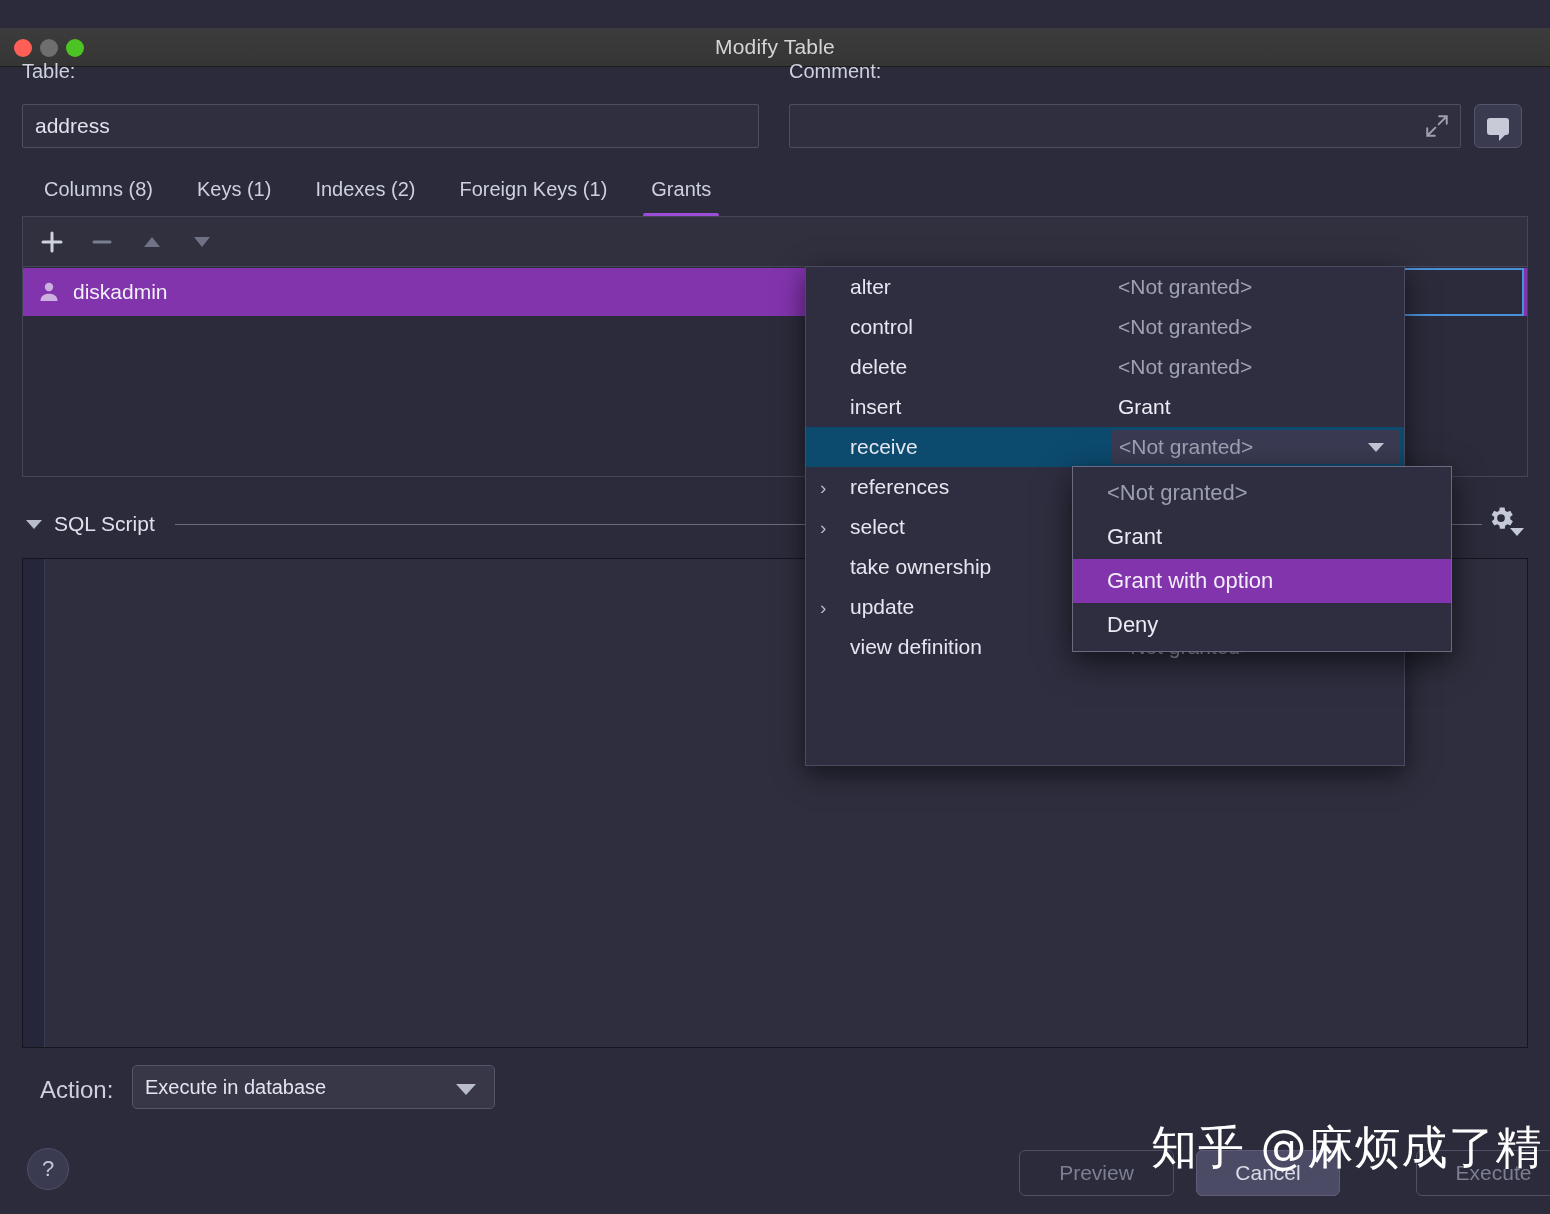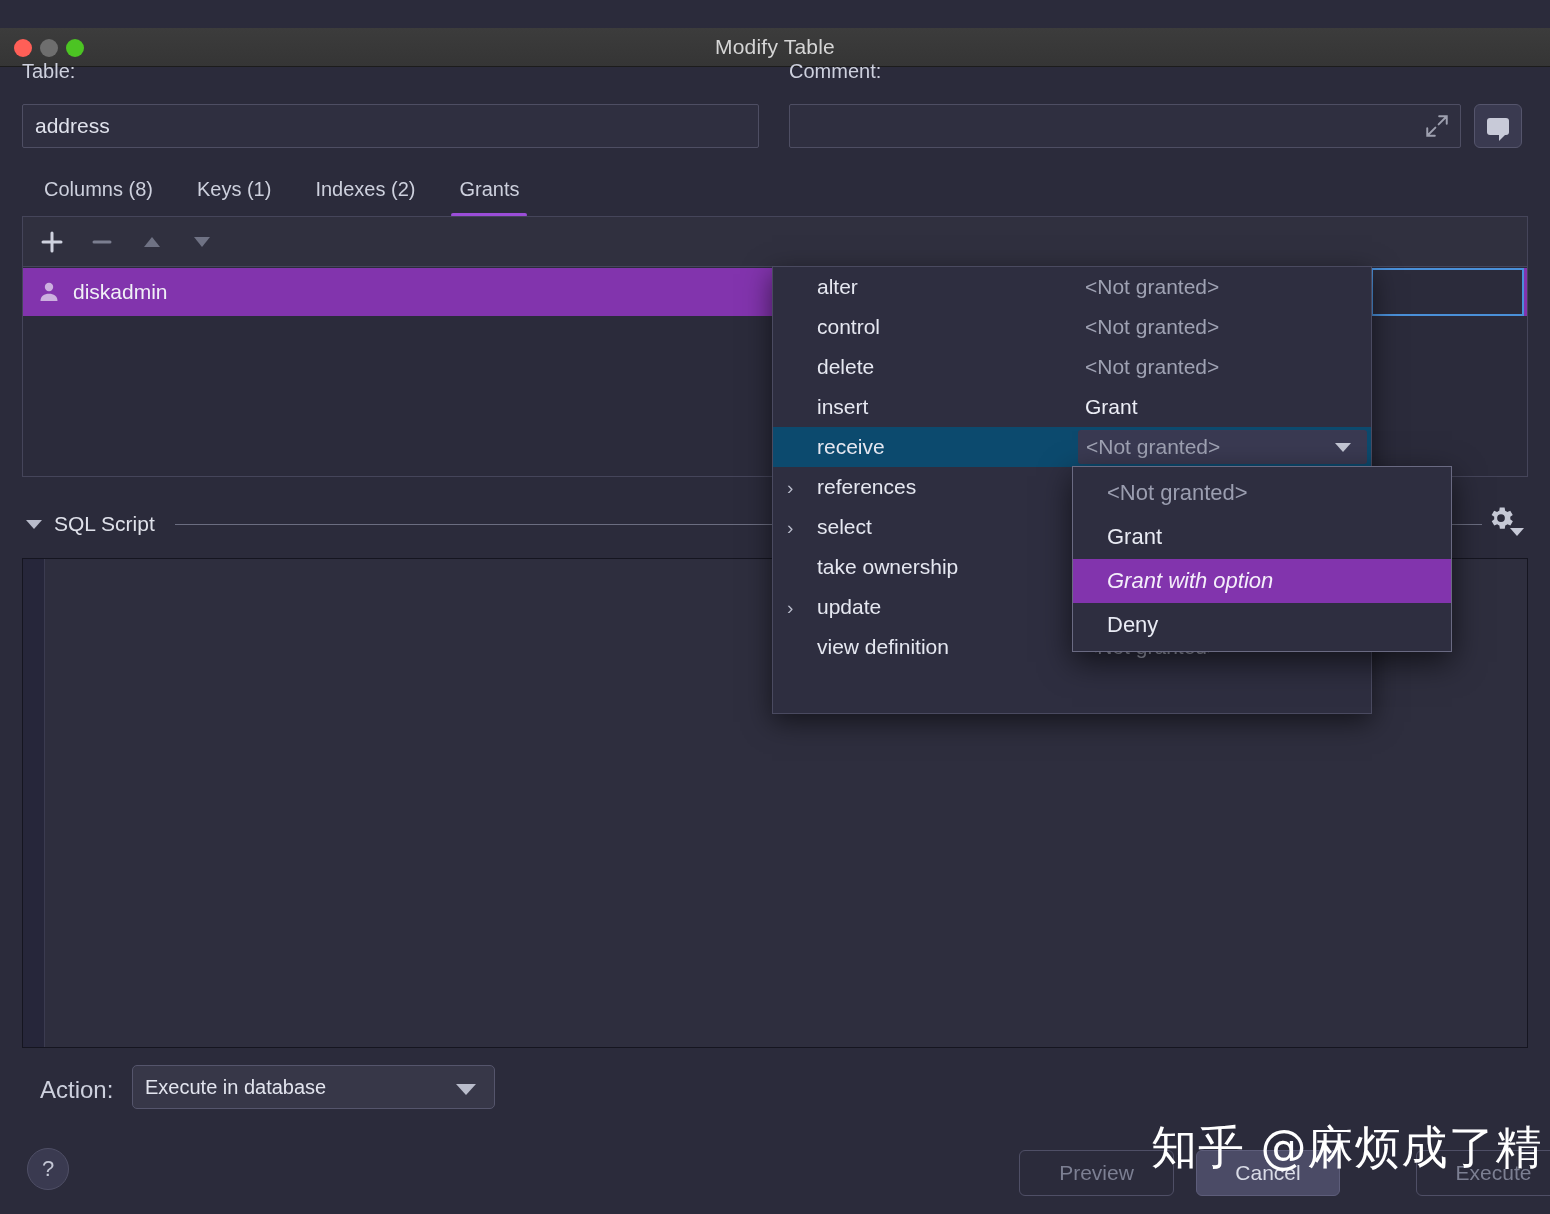--- a/index.html
+++ b/index.html
@@ -271,22 +271,22 @@
     font-family: "Liberation Sans", sans-serif;
     display: flex; align-items: center; justify-content: center;
   }
   #btn-preview { left: 1019px; width: 155px; }
   #btn-cancel  { left: 1196px; width: 144px; background: #4b4b66; border-color: #5d5d7a; color: #d9dbe6; }
   #btn-execute { left: 1416px; width: 155px; }
 
   
   .perm-menu {
     position: absolute;
-    left: 772px; top: 266px;
-    width: 600px; height: 448px;
+    left: 805px; top: 266px;
+    width: 600px; height: 500px;
     background: #2e2e40;
     border: 1px solid #4a4a60;
     box-shadow: 0 8px 26px rgba(0,0,0,.55);
     z-index: 10;
   }
   .perm-item {
     position: relative;
     height: 40px;
     display: flex;
     align-items: center;
@@ -341,21 +341,21 @@
     padding: 4px 0;
   }
   .combo-opt {
     height: 44px;
     display: flex; align-items: center;
     padding-left: 34px;
     color: #e9ebf4;
     font-size: 22px;
   }
   .combo-opt.muted { color: #9b9eb0; }
-  .combo-opt.sel { background: #8234ad; color: #f4eefa; font-style: italic; }
+  .combo-opt.sel { background: #8234ad; color: #f4eefa; }
 
   
   .watermark {
     position: absolute;
     left: 1130px; top: 1117px;
     color: #ffffff;
     font-size: 46px;
     font-family: "DejaVu Sans", sans-serif;
     white-space: nowrap;
     z-index: 40;
@@ -386,20 +386,21 @@
     <path d="M14 3h7v7M21 3l-7.5 7.5M10 21H3v-7M3 21l7.5-7.5" fill="none" stroke="#c3c6d4" stroke-width="1.8" stroke-linecap="round"></path>
   </svg>
   <div class="comment-btn">
     <span class="bubble"></span>
   </div>
 
   <div class="tabs">
     <div class="tab">Columns (8)</div>
     <div class="tab">Keys (1)</div>
     <div class="tab">Indexes (2)</div>
+    <div class="tab">Foreign Keys (1)</div>
     <div class="tab active">Grants</div>
   </div>
   <div class="tab-rule"></div>
 
   <div class="grants-panel">
 
     <div class="grants-toolbar">
       <span class="tb-icon">
         <svg width="26" height="26" viewBox="0 0 26 26">
           <path d="M13 4v18M4 13h18" stroke="#cfd2df" stroke-width="3" stroke-linecap="round"></path>

